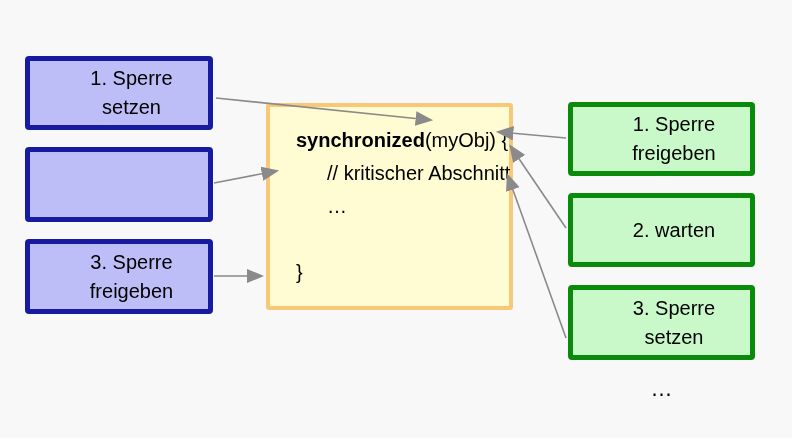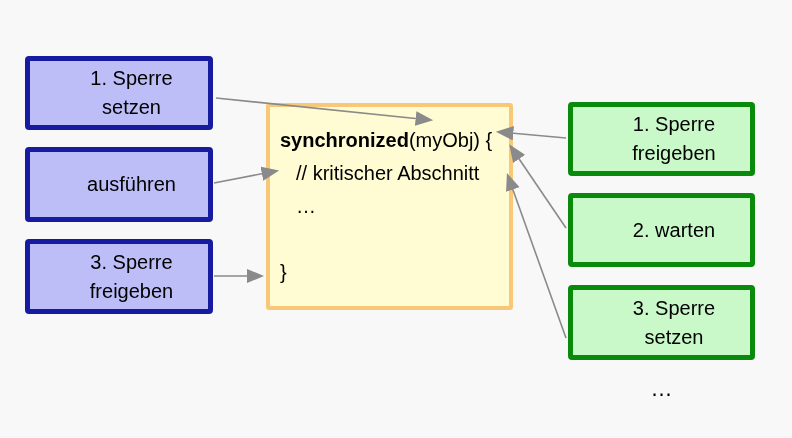--- a/index.html
+++ b/index.html
@@ -13,44 +13,43 @@
     position:absolute;box-sizing:border-box;
     display:flex;flex-direction:column;justify-content:center;align-items:center;
     text-align:center;font-size:20px;line-height:29px;
     border-radius:4px;z-index:2;padding-left:25px;
   }
   .box-blue{background:#bdbdf8;border:5px solid #161ba0;}
   .box-green{background:#c9f8c9;border:5px solid #0a8a0a;}
   .code-box{
     position:absolute;left:266px;top:103px;width:247px;height:207px;
     box-sizing:border-box;background:#fffbd2;border:4px solid #f8c878;
-    border-radius:3px;padding:17px 0 0 10px;
+    border-radius:3px;padding:17px 0 0 26px;
     font-size:20px;z-index:1;
   }
   .code-line{line-height:33px;white-space:pre;}
   .code-kw{font-weight:bold;}
-  .code-indent{margin-left:16px;}
+  .code-indent{margin-left:31px;}
   .spacer{height:33px;}
   .more-ellipsis{
     position:absolute;left:568px;top:374px;width:187px;
     text-align:center;font-size:22px;line-height:29px;z-index:2;
   }
   .arrows{position:absolute;left:0;top:0;z-index:5;pointer-events:none;}
 </style>
 </head>
 <body>
 
 <div class="stage">
 
   <div class="box box-blue" style="left:25px;top:56px;width:188px;height:74px">
     <div>1. Sperre</div>
     <div>setzen</div>
   </div>
   <div class="box box-blue" style="left:25px;top:147px;width:188px;height:75px">
-    <div>ausführen</div>
   </div>
   <div class="box box-blue" style="left:25px;top:239px;width:188px;height:75px">
     <div>3. Sperre</div>
     <div>freigeben</div>
   </div>
 
   <div class="code-box">
     <div class="code-line"><span class="code-kw">synchronized</span><span>(myObj) {</span></div>
     <div class="code-line code-indent">// kritischer Abschnitt</div>
     <div class="code-line code-indent">…</div>

